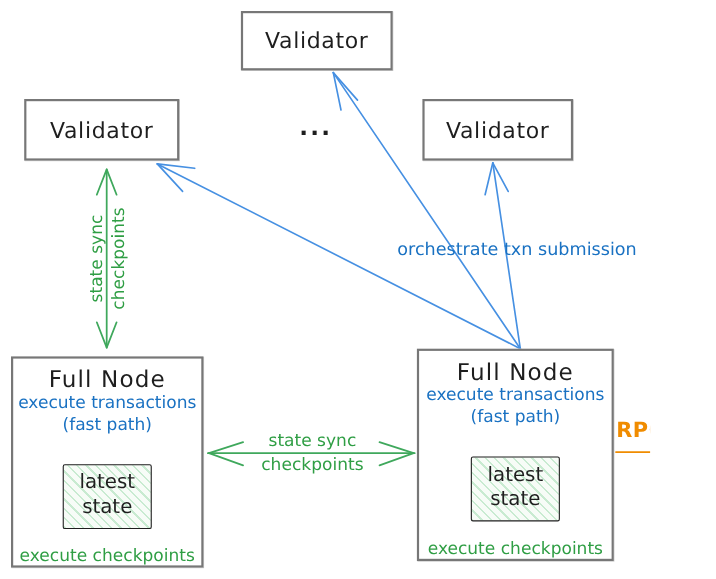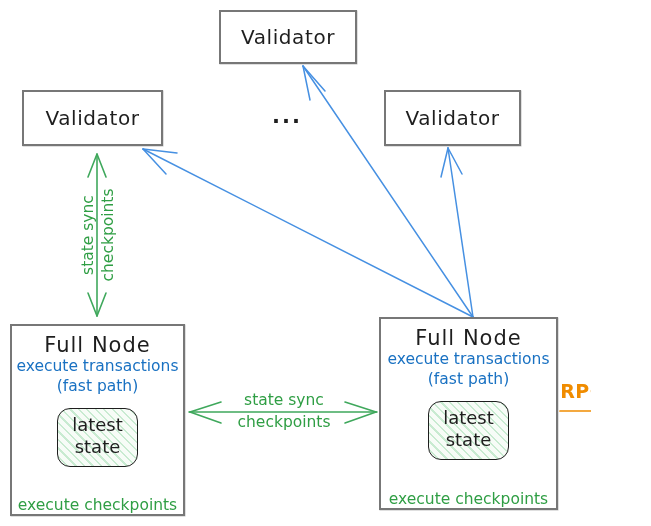--- a/index.html
+++ b/index.html
@@ -48,23 +48,23 @@
     padding-top:7px; 
   }
   .fn-left  { left:10px;  top:324px; width:175px; height:192px; }
   .fn-right { left:379px; top:317px; width:179px; height:193px; }
 
   .fn-title { font-size:21px; letter-spacing:1px; line-height:1.15; }
   .fn-blue  { color:var(--blue-text,#1971c2); font-size:15.5px; line-height:1.25; text-align:center; white-space:nowrap; }
   .fn-green { color:var(--green-text,#2f9e44); font-size:15.5px; margin-top:auto; white-space:nowrap;text-align:center; }
 
   .state-box {
-    margin-top:12px;
+    margin-top:26px;
     border:1.6px solid #1e1e1e;
-    border-radius:13px;
+    border-radius:2px;
     padding:5px 14px 7px 14px;
     text-align:center;
     font-size:18px; line-height:1.25;
     background-color:var(--state-box-fill,#f7fcf7);
     background-image:repeating-linear-gradient(
       45deg,
       rgba(80,190,110,0.28) 0px, rgba(80,190,110,0.28) 1.5px,
       rgba(255,255,255,0) 1.5px, rgba(255,255,255,0) 6px);
   }
 
@@ -156,16 +156,17 @@
     </div>
     <div class="fn-green">execute checkpoints</div>
   </div>
 
   <div class="edge-label green-label rot vlabel-1">state sync</div>
   <div class="edge-label green-label rot vlabel-2">checkpoints</div>
 
   <div class="edge-label green-label hlabel-1">state sync</div>
   <div class="edge-label green-label hlabel-2">checkpoints</div>
 
+  <div class="edge-label blue-label orch-label">orchestrate txn submission</div>
 
   <div class="edge-label orange-label rpcs-label">RPCs</div>
 
 </div>
 
 </body></html>

